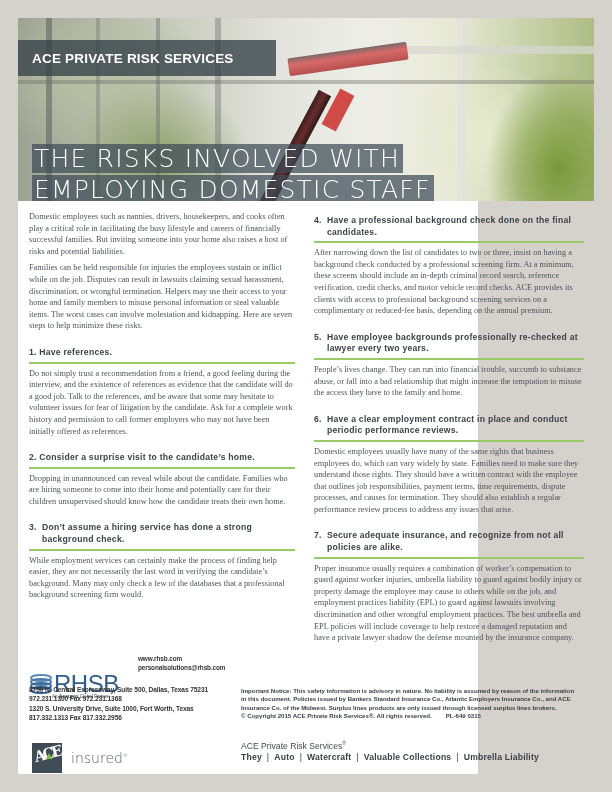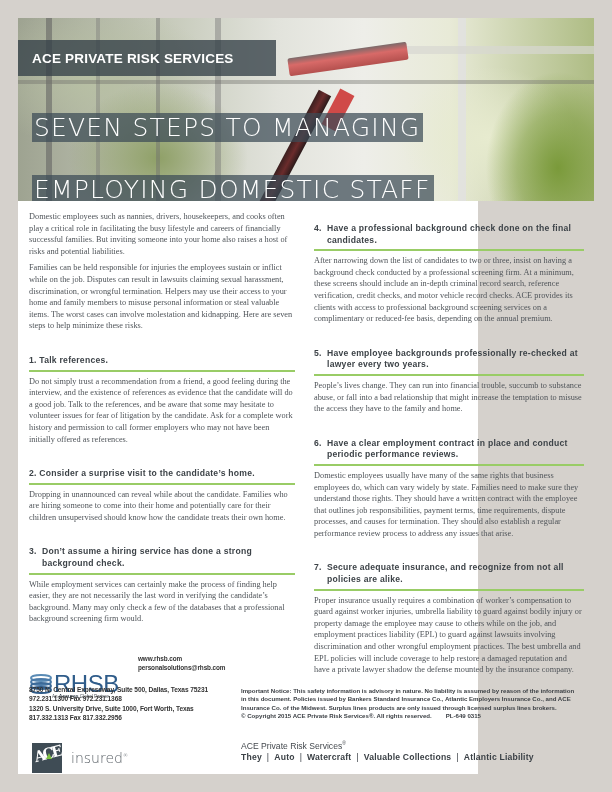--- a/index.html
+++ b/index.html
@@ -93,21 +93,21 @@
   .col {
     position: absolute;
     font-size: 8.3px;
     line-height: 11.6px;
     color: #4f5459;
   }
   .col-left { left: 11px; top: 193px; width: 266px; }
   .col-right { left: 296px; top: 193px; width: 270px; }
   .col p { margin: 0 0 5px 0; font-family: Liberation Serif, serif; }
   .col h3 {
-    margin: 12px 0 4px 0;
+    margin: 4px 0 4px 0;
     padding: 0 0 3px 0;
     font-size: 8.6px;
     line-height: 11.6px;
     font-weight: bold;
     color: #3d4348;
     letter-spacing: 0.25px;
     border-bottom: 2px solid #99cc66;
   }
   .col h3.hang {
     padding-left: 13px;
@@ -206,30 +206,30 @@
     <div class="frame-v" style="left:440px;width:8px;background:rgba(225,225,225,0.8);"></div>
     <div class="frame-h" style="top:62px;height:4px;background:rgba(110,110,105,0.4);"></div>
     <div class="frame-h" style="left:380px;top:28px;height:8px;"></div>
     <div class="squeegee"></div>
     <div class="pole" style="left:300px;top:75px;"></div>
     <div class="pole-red" style="left:312px;top:72px;"></div>
 
     <div class="brand-band">
       <span>ACE PRIVATE RISK SERVICES</span>
     </div>
-    <div class="title-line t1">SEVEN STEPS TO MANAGING</div>
+    <div class="title-line t2">THE RISKS INVOLVED WITH</div>
     <div class="title-line t3">EMPLOYING DOMESTIC STAFF</div>
   </div>
 
   <div class="col col-left">
     <p>Domestic employees such as nannies, drivers, housekeepers, and cooks often play a critical role in facilitating the busy lifestyle and careers of financially successful families. But inviting someone into your home also raises a host of risks and potential liabilities.</p>
     <p>Families can be held responsible for injuries the employees sustain or inflict while on the job. Disputes can result in lawsuits claiming sexual harassment, discrimination, or wrongful termination. Helpers may use their access to your home and family members to misuse personal information or steal valuable items. The worst cases can involve molestation and kidnapping. Here are seven steps to help minimize these risks.</p>
     <div class="gap"></div>
 
-    <h3><span>1.</span> <span>Talk references.</span></h3>
+    <h3><span>1.</span> <span>Have references.</span></h3>
     <p>Do not simply trust a recommendation from a friend, a good feeling during the interview, and the existence of references as evidence that the candidate will do a good job. Talk to the references, and be aware that some may hesitate to volunteer issues for fear of litigation by the candidate. Ask for a complete work history and permission to call former employers who may not have been initially offered as references.</p>
     <div class="gap"></div>
 
     <h3><span>2.</span> <span>Consider a surprise visit to the candidate’s home.</span></h3>
     <p>Dropping in unannounced can reveal while about the candidate. Families who are hiring someone to come into their home and potentially care for their children unsupervised should know how the candidate treats their own home.</p>
     <div class="gap"></div>
 
     <h3 class="hang"><span class="num">3.</span><span>Don’t assume a hiring service has done a strong background check.</span></h3>
     <p>While employment services can certainly make the process of finding help easier, they are not necessarily the last word in verifying the candidate’s background. Many may only check a few of the databases that a professional background screening firm would.</p>
   </div>
@@ -292,15 +292,15 @@
     <div>
       <span>© Copyright 2015 ACE Private Risk Services®. All rights reserved.</span><span class="code">PL-649 0315</span>
     </div>
   </div>
 
   <div class="ace-prs">
     <span>ACE Private Risk Services</span><sup>®</sup>
   </div>
 
   <div class="lob">
-    <span>They</span><span class="sep">|</span><span>Auto</span><span class="sep">|</span><span>Watercraft</span><span class="sep">|</span><span>Valuable Collections</span><span class="sep">|</span><span>Atlantic Liability</span>
+    <span>They</span><span class="sep">|</span><span>Auto</span><span class="sep">|</span><span>Watercraft</span><span class="sep">|</span><span>Valuable Collections</span><span class="sep">|</span><span>Umbrella Liability</span>
   </div>
 </div>
 
 </body></html>

